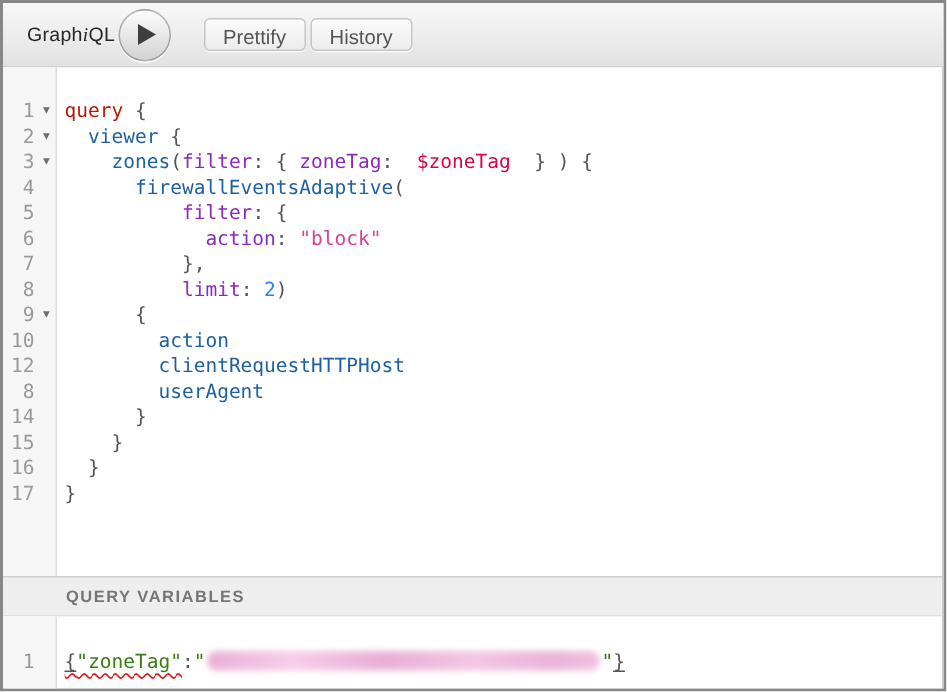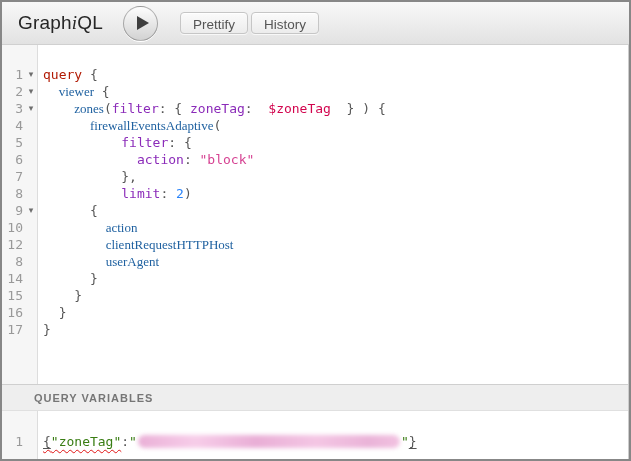--- a/index.html
+++ b/index.html
@@ -16,22 +16,22 @@
 
   
   .topbar {
     height:43px; flex:none;
     display:flex; align-items:center;
     padding:0 14px 0 16px;
     background:linear-gradient(#f8f8f8, #e2e2e2);
     border-bottom:1px solid #d0d0d0;
   }
   .logo {
-    font-size:19px; color:#262626; letter-spacing:0.2px;
-    margin-right:18px; cursor:default; white-space:nowrap;
+    font-size:13px; color:#262626; letter-spacing:0.2px;
+    cursor:default; white-space:nowrap;
   }
   .logo em { font-family:"Liberation Serif", serif; font-style:italic; }
   .exec-btn {
     width:35px; height:35px; border-radius:18px;
     background:linear-gradient(#fdfdfd, #d2d2d2);
     border:1px solid rgba(0,0,0,0.28);
     box-shadow:0 1px 0 #fff;
     display:flex; align-items:center; justify-content:center;
     cursor:pointer; flex:none; margin:0 2px;
   }
@@ -67,21 +67,21 @@
   .var-editor .lines { padding-top:22px; }
 
   .line { display:flex; height:17px; line-height:17px; white-space:pre;
           font-family:"DejaVu Sans Mono", monospace; font-size:13px; }
   .ln { flex:none; width:21px; text-align:right; color:var(--c-line_number,#999); }
   .foldcol { flex:none; width:16px; text-align:center; color:#6e6e6e;
              font-family:"DejaVu Sans", sans-serif; font-size:9px; line-height:17px; }
   .codetext { flex:none; padding-left:4px; color:var(--c-punctuation,#555); }
 
   .tok.kw   { color:var(--c-keyword,#B11A04); }
-  .tok.prop { color:var(--c-property,#1F61A0);font-family:Liberation Serif, serif; }
+  .tok.prop { color:var(--c-property,#1F61A0); }
   .tok.attr { color:var(--c-attribute,#8B2BB9); }
   .tok.str  { color:var(--c-string,#D64292); }
   .tok.var  { color:var(--c-variable,#D2054E);text-align:right; }
   .tok.num  { color:var(--c-number,#2882F9); }
   .tok.p    { color:var(--c-punctuation,#555); }
   .tok.gr   { color:var(--c-json_key,#397D13); }
   .tok.ul   { text-decoration:underline; text-decoration-thickness:1px; text-underline-offset:2px; }
   .sq       { text-decoration:underline wavy var(--c-accent_error,#e01414); text-decoration-thickness:1px; text-underline-offset:3px; }
 
   .redact {
@@ -91,21 +91,21 @@
     filter:blur(2px);
   }
 
   
   .var-title {
     flex:none; height:27px;
     background:#eeeeee;
     border-top:1px solid #cfcfcf;
     border-bottom:1px solid #e0e0e0;
     display:flex; align-items:center;
-    padding-left:32px;
+    padding-left:42px;
     font-size:11px; font-weight:bold; letter-spacing:1px;
     color:#767676; cursor:pointer; user-select:none;
   }
 </style>
 </head>
 <body>
 
 <div class="app">
 
   <div class="topbar">

